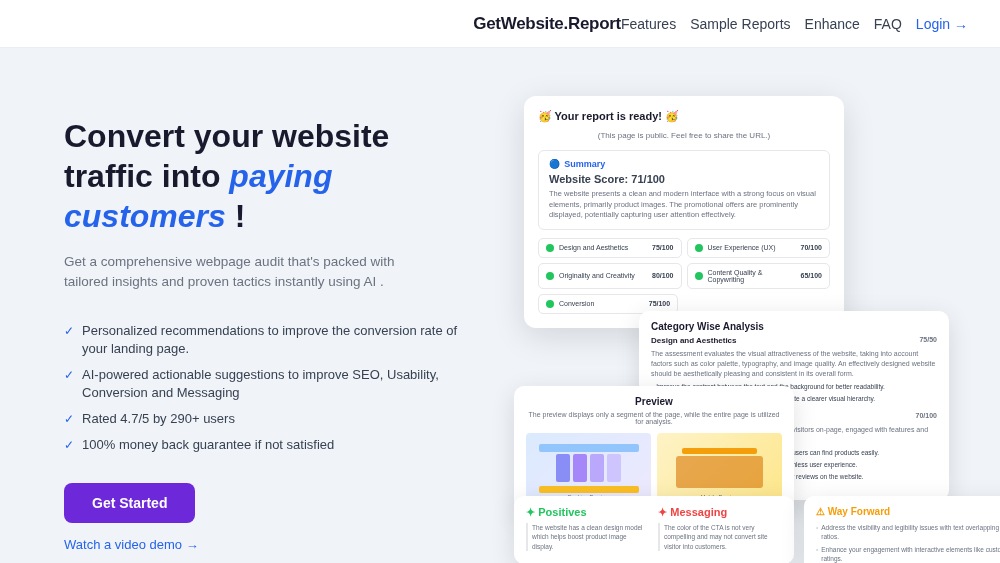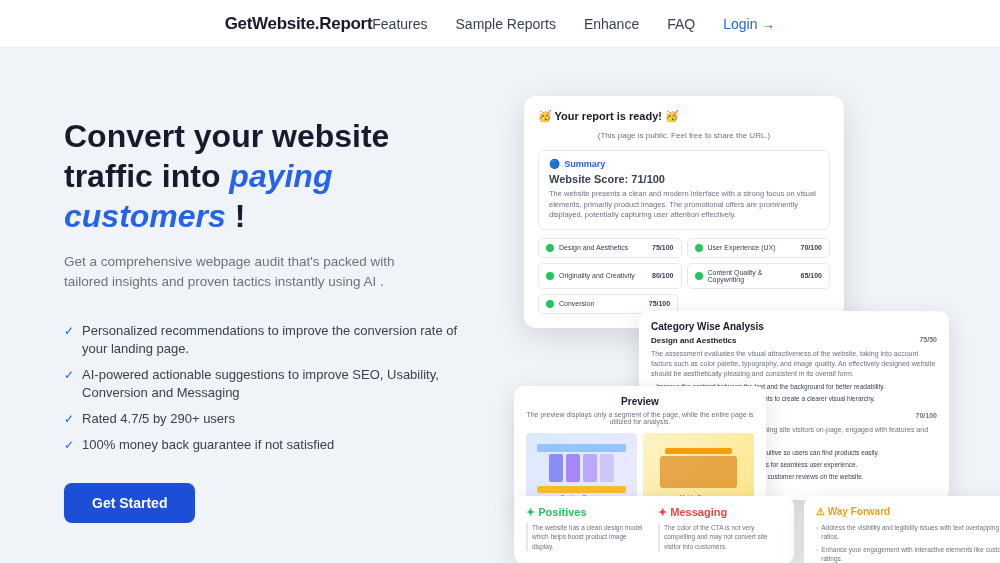--- a/index.html
+++ b/index.html
@@ -10,37 +10,37 @@
       height: 563px;
       overflow: hidden;
       position: relative;
     }
 
     
     .navbar {
       background: #fff;
       display: flex;
       align-items: center;
-      justify-content: center;
+      justify-content: flex-end;
       padding: 0 32px;
       height: 48px;
       border-bottom: 1px solid #e8edf2;
       position: relative;
       z-index: 10;
     }
     .navbar-brand {
       font-size: 17px;
       font-weight: 700;
       color: #1a1a2e;
       letter-spacing: -0.3px;
     }
     .navbar-links {
       display: flex;
       align-items: center;
-      gap: 28px;
+      gap: 14px;
     }
     .navbar-link {
       font-size: 14px;
       color: #374151;
       text-decoration: none;
       cursor: pointer;
     }
     .navbar-login {
       font-size: 14px;
       color: #2563eb;
@@ -94,21 +94,21 @@
       gap: 8px;
       line-height: 1.4;
     }
     .check-icon {
       color: #2563eb;
       font-size: 12px;
       margin-top: 1px;
       flex-shrink: 0;
     }
     .btn-primary {
-      background: #1d4ed8;
+      background: #6d28d9;
       color: #fff;
       border: none;
       border-radius: 8px;
       padding: 12px 28px;
       font-size: 14px;
       font-weight: 600;
       cursor: pointer;
       display: inline-block;
       margin-bottom: 14px;
     }
@@ -265,21 +265,21 @@
     .analysis-bullets li::before {
       content: "•";
       color: #d1d5db;
     }
 
     
     .preview-card {
       background: #fff;
       border-radius: 10px;
       box-shadow: 0 6px 24px rgba(0,0,0,0.12);
-      width: 252px;
+      width: 280px;
       padding: 10px 12px;
       position: absolute;
       top: 290px;
       left: -10px;
       font-size: 8px;
     }
     .preview-title {
       font-size: 10px;
       font-weight: 700;
       color: #1a1a2e;
@@ -490,20 +490,21 @@
       <li>
           <span class="check-icon">✓</span>
           <span>Rated 4.7/5 by 290+ users</span>
         </li>
       <li>
           <span class="check-icon">✓</span>
           <span>100% money back guarantee if not satisfied</span>
         </li>
     </ul>
     <button class="btn-primary">Get Started</button>
+    <a class="btn-video">Watch a video demo →</a>
   </div>
 
   <div class="right">
 
     <div class="report-card">
       <div class="report-top-banner">🥳 Your report is ready! 🥳</div>
       <div class="report-top-sub">(This page is public. Feel free to share the URL.)</div>
       <div class="summary-box">
         <div class="summary-title">
           <span>🔵</span>

